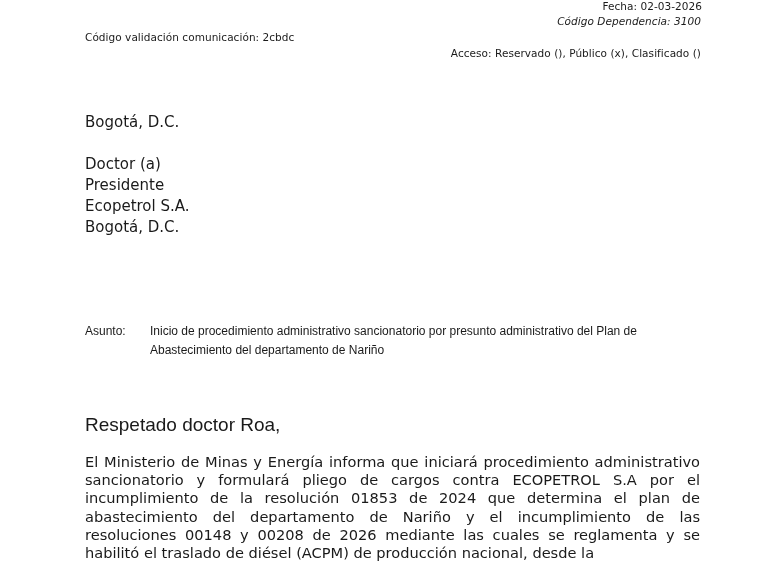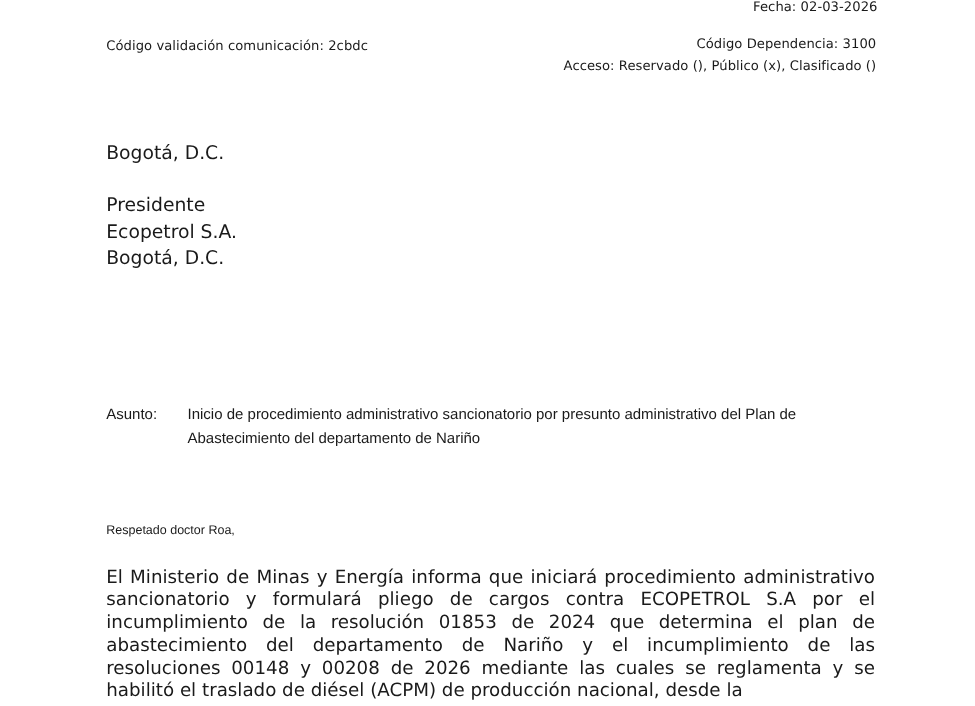--- a/index.html
+++ b/index.html
@@ -17,21 +17,21 @@
     }
     .small {
       font-size: 10.5px;
       line-height: 13px;
       position: absolute;
       white-space: nowrap;
       letter-spacing: 0.05px;
     }
     #fecha { right: 78px; top: 0px; }
     #codigo-validacion { left: 85px; top: 31px; }
-    #codigo-dependencia { right: 79px; top: 29px; }
+    #codigo-dependencia { right: 79px; top: 15px; font-style: italic; }
     #acceso { right: 79px; top: 47px; }
 
     .main {
       position: absolute;
       left: 85px;
       width: 615px;
       font-size: 15px;
       line-height: 21px;
     }
     #city-date { top: 112px; }
@@ -45,21 +45,21 @@
       font-family: "Liberation Sans", sans-serif;
       font-size: 12px;
       line-height: 19px;
     }
     #subject .label { width: 65px; flex: none; }
     #subject .text { width: 540px; }
 
     #salutation {
       top: 415px;
       font-family: "Liberation Sans", sans-serif;
-      font-size: 10px;
+      font-size: 19px;
       line-height: 19px;
     }
     #body-paragraph {
       top: 453px;
       text-align: justify;
       font-size: 14.6px;
       line-height: 18.2px;
       width: 615px;
     }
   </style>
@@ -67,20 +67,21 @@
 <body>
 
 <div class="small" id="fecha">Fecha: 02-03-2026</div>
 <div class="small" id="codigo-validacion">Código validación comunicación: 2cbdc</div>
 <div class="small" id="codigo-dependencia">Código Dependencia: 3100</div>
 <div class="small" id="acceso">Acceso: Reservado (), Público (x), Clasificado ()</div>
 
 <div class="main" id="city-date">Bogotá, D.C.</div>
 
 <div class="main" id="recipient">
+  <div>Doctor (a)</div>
   <div>Presidente</div>
   <div>Ecopetrol S.A.</div>
   <div>Bogotá, D.C.</div>
 </div>
 
 <div class="main" id="subject">
   <div class="label">Asunto:</div>
   <div class="text">Inicio de procedimiento administrativo sancionatorio por presunto administrativo del Plan de Abastecimiento del departamento de Nariño</div>
 </div>
 

